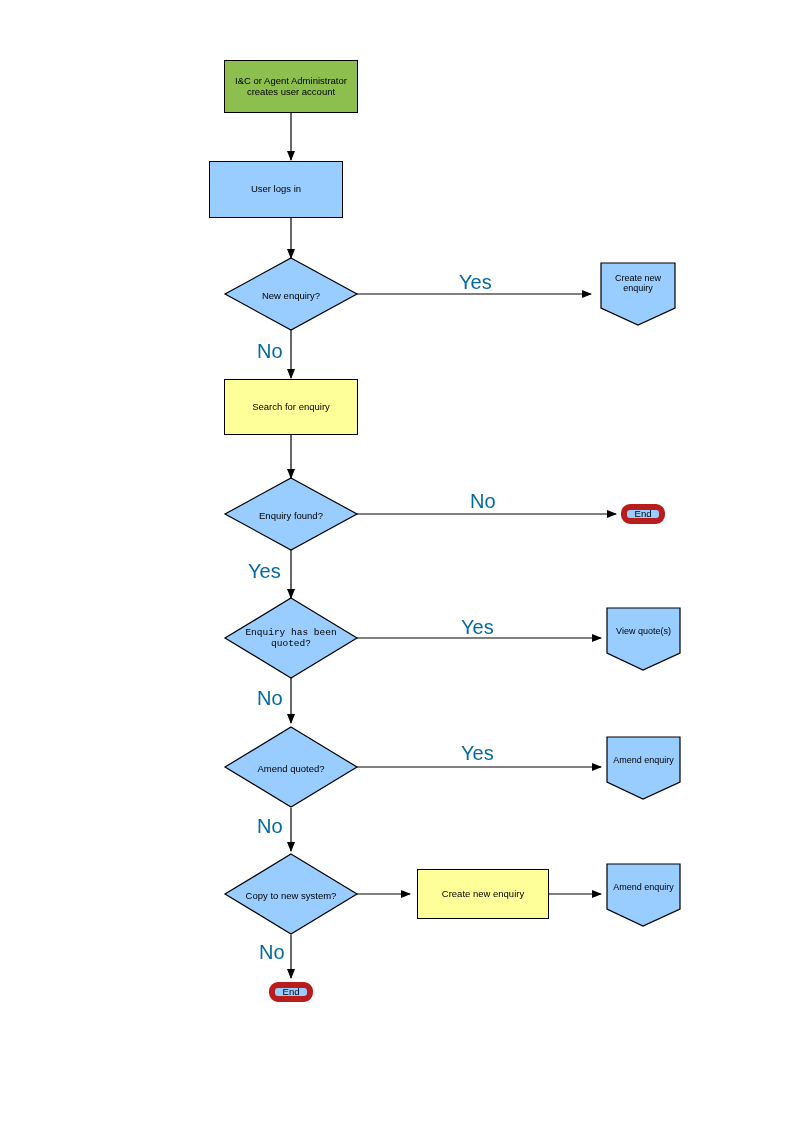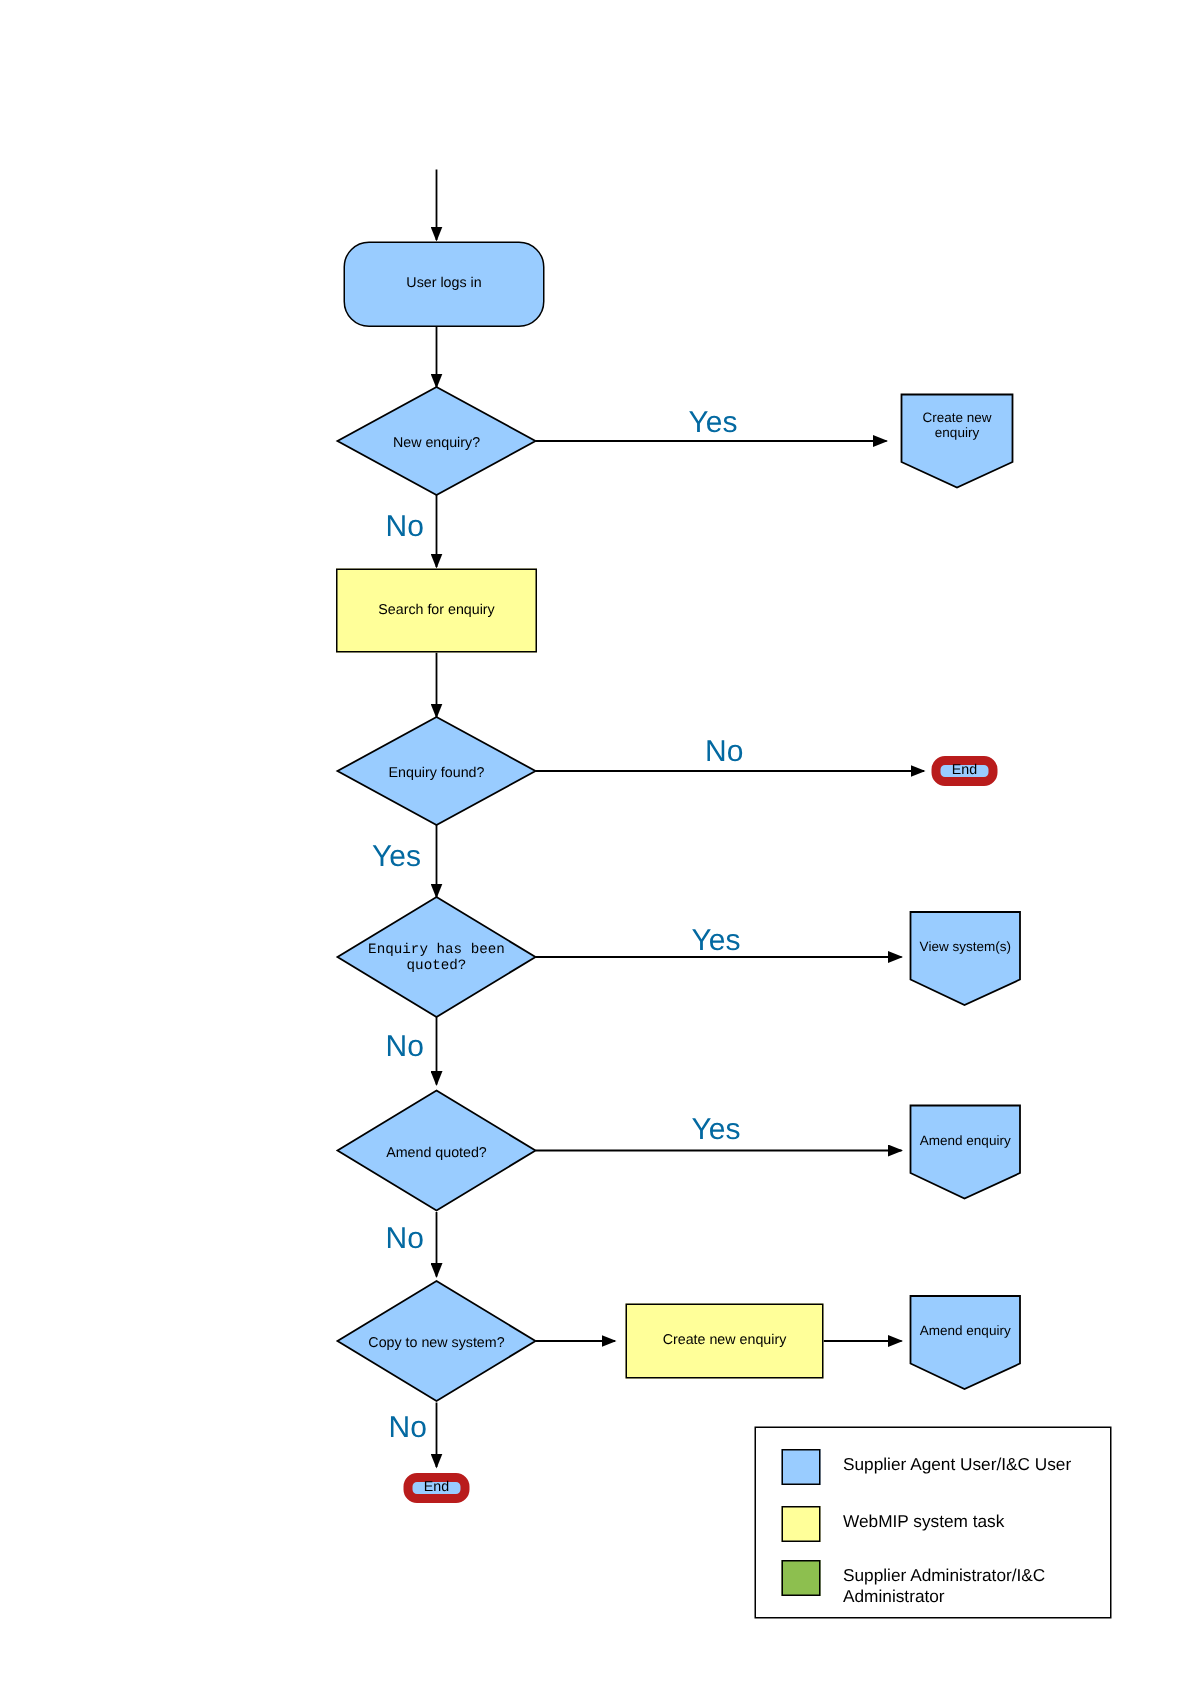--- a/index.html
+++ b/index.html
@@ -164,22 +164,25 @@
     <polygon points="291,598 357,638 291,678 225,638" fill="#99CCFF" stroke="#000000" stroke-width="1.2"></polygon>
     <polygon points="291,727 357,767 291,807 225,767" fill="#99CCFF" stroke="#000000" stroke-width="1.2"></polygon>
     <polygon points="291,854 357,894 291,934 225,894" fill="#99CCFF" stroke="#000000" stroke-width="1.2"></polygon>
 
     <polygon points="601,263 675,263 675,308 638,325 601,308" fill="#99CCFF" stroke="#000000" stroke-width="1.2"></polygon>
     <polygon points="607,608 680,608 680,653 643,670 607,653" fill="#99CCFF" stroke="#000000" stroke-width="1.2"></polygon>
     <polygon points="607,737 680,737 680,782 643,799 607,782" fill="#99CCFF" stroke="#000000" stroke-width="1.2"></polygon>
     <polygon points="607,864 680,864 680,909 643,926 607,909" fill="#99CCFF" stroke="#000000" stroke-width="1.2"></polygon>
   </svg>
 
-
-  <div class="node rect fill-blue" style="left:229px; top:161px; width:134px; height:57px;border-radius:17px;">
+  <div class="node rect fill-green" style="left:224px; top:60px; width:134px; height:53px;">
+    <span>I&amp;C or Agent Administrator creates user account</span>
+  </div>
+
+  <div class="node rect fill-blue" style="left:209px; top:161px; width:134px; height:57px;">
     <span>User logs in</span>
   </div>
 
   <div class="diamond-label" style="left:231px; top:284px; width:120px; height:22px;">
     <span>New enquiry?</span>
   </div>
 
   <div class="shield-label" style="left:601px; top:273px; width:74px; height:40px;">
     <span>Create new enquiry</span>
   </div>
@@ -194,21 +197,21 @@
 
   <div class="node term" style="left:621px; top:504px; width:44px; height:20px;">
     <span>End</span>
   </div>
 
   <div class="diamond-label" style="left:236px; top:625px; width:110px; height:26px;font-family:Liberation Mono, monospace;">
     <span>Enquiry has been quoted?</span>
   </div>
 
   <div class="shield-label" style="left:607px; top:626px; width:73px; height:30px;">
-    <span>View system(s)</span>
+    <span>View quote(s)</span>
   </div>
 
   <div class="diamond-label" style="left:241px; top:755px; width:100px; height:26px;">
     <span>Amend quoted?</span>
   </div>
 
   <div class="shield-label" style="left:605px; top:755px; width:77px; height:30px;">
     <span>Amend enquiry</span>
   </div>
 
@@ -235,29 +238,14 @@
   <div class="edge-label" style="left:248px; top:560px;">Yes</div>
 
   <div class="edge-label" style="left:461px; top:616px;">Yes</div>
   <div class="edge-label" style="left:257px; top:687px;">No</div>
 
   <div class="edge-label" style="left:461px; top:742px;">Yes</div>
   <div class="edge-label" style="left:257px; top:815px;">No</div>
 
   <div class="edge-label" style="left:259px; top:941px;">No</div>
 
-  <div id="legend">
-    <div class="legend-row" style="left:17px; top:14px;">
-      <span class="legend-swatch" style="background:#99CCFF;"></span>
-      <span class="legend-text">Supplier Agent User/I&amp;C User</span>
-    </div>
-    <div class="legend-row" style="left:17px; top:52px;">
-      <span class="legend-swatch" style="background:#FFFF99;"></span>
-      <span class="legend-text">WebMIP system task</span>
-    </div>
-    <div class="legend-row" style="left:17px; top:88px;">
-      <span class="legend-swatch" style="background:#8DBF4F;"></span>
-      <span class="legend-text">Supplier Administrator/I&amp;C
-Administrator</span>
-    </div>
-  </div>
 
 </div>
 
 </body></html>

